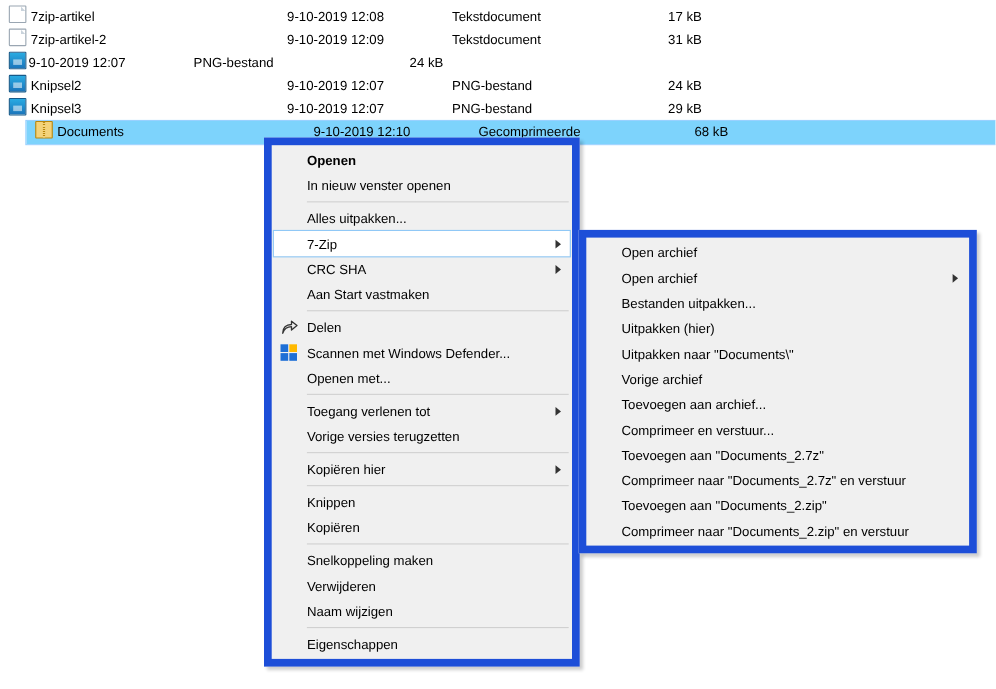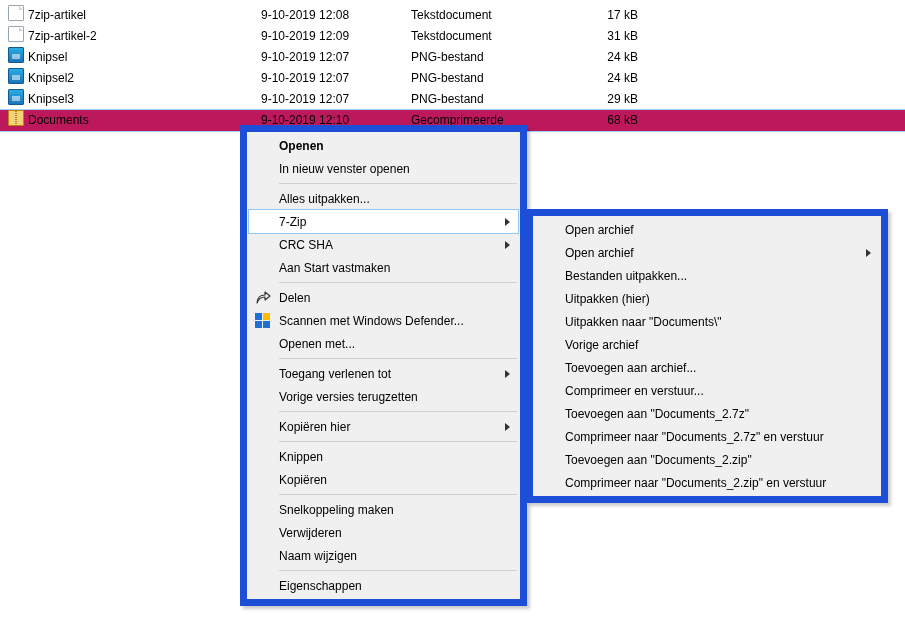--- a/index.html
+++ b/index.html
@@ -17,22 +17,23 @@
     .filelist { padding-top: 5px; }
     .filerow {
       display: flex;
       align-items: flex-start;
       height: 21px;
       line-height: 21px;
       padding-left: 6px;
       cursor: default;
     }
     .filerow.selected {
-      background: #be185d;
+      background: #7dd3fc;
       outline: 1px solid #99d1ff;
+      margin-left: 24px;
     }
     .col-icon { width: 20px; display: flex; align-items: center; justify-content: center; }
     .col-name { width: 235px; padding-left: 2px; }
     .col-date { width: 150px; }
     .col-type { width: 172px; }
     .col-size { width: 55px; text-align: right; }
     
     .ico-txt, .ico-png, .ico-zip { width: 16px; height: 16px; }
     .ico-txt { background: linear-gradient(#fff,#fff); border: 1px solid #9aa6b2; border-radius: 1px; position: relative;}
     .ico-txt::after { content:""; position:absolute; top:0; right:0; width:4px; height:4px; background:#c9d3dc; clip-path: polygon(0 0,100% 100%,0 100%);}
@@ -97,21 +98,20 @@
       </span>
       <span class="col-name">7zip-artikel-2</span>
       <span class="col-date">9-10-2019 12:09</span>
       <span class="col-type">Tekstdocument</span>
       <span class="col-size">31 kB</span>
     </div>
     <div class="filerow">
       <span class="col-icon">
         <span class="ico-png"></span>
       </span>
-      <span class="col-name">Knipsel</span>
       <span class="col-date">9-10-2019 12:07</span>
       <span class="col-type">PNG-bestand</span>
       <span class="col-size">24 kB</span>
     </div>
     <div class="filerow">
       <span class="col-icon">
         <span class="ico-png"></span>
       </span>
       <span class="col-name">Knipsel2</span>
       <span class="col-date">9-10-2019 12:07</span>

